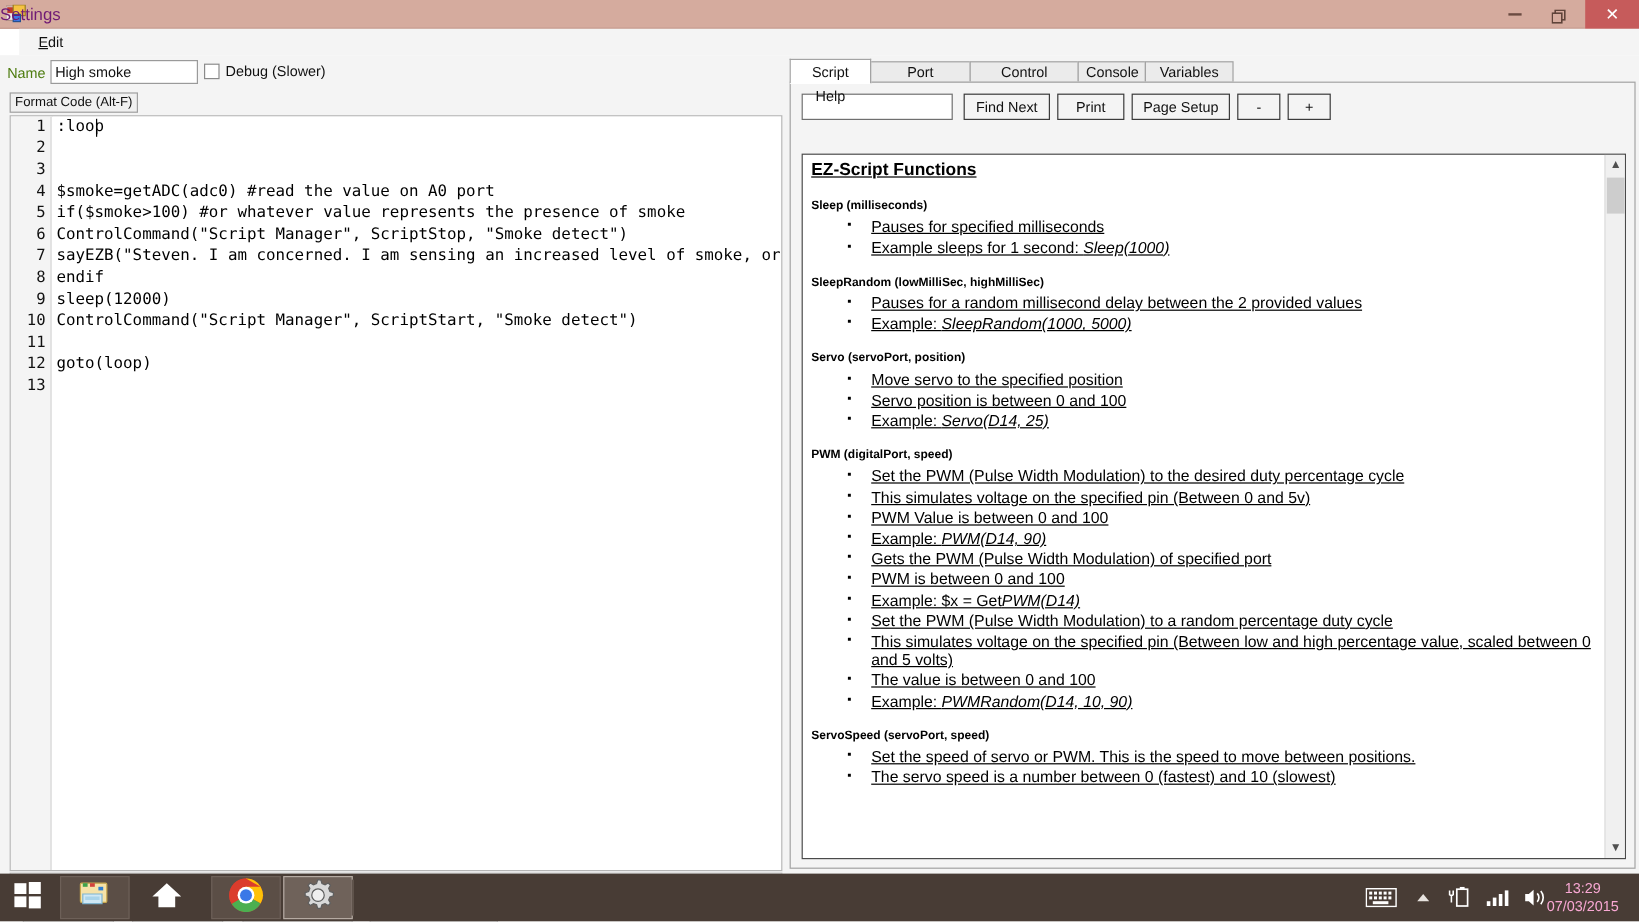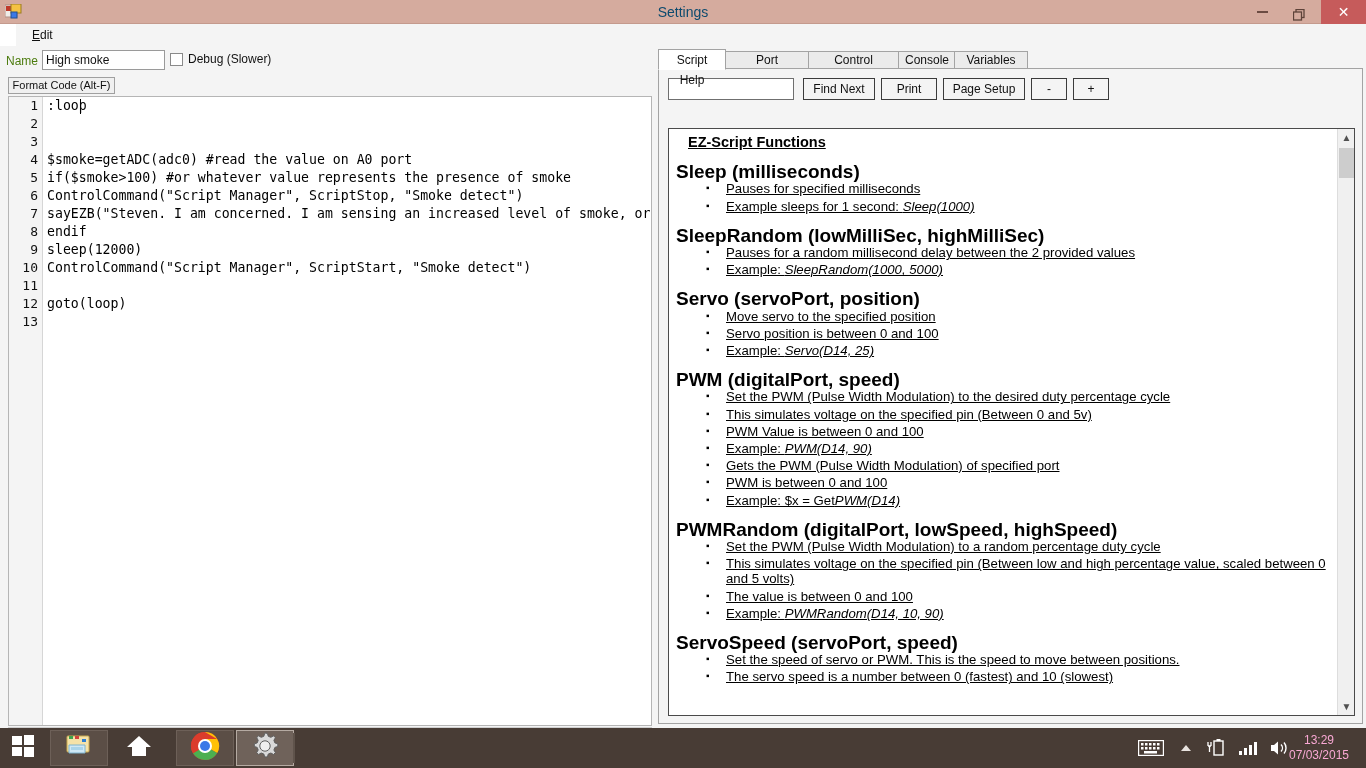--- a/index.html
+++ b/index.html
@@ -19,22 +19,22 @@
   .titlebar {
     position: absolute; left: 0; top: 0; width: 1366px; height: 24px;
     background: #d5ab9e;
     border-bottom: 1px solid #c49a8d;
   }
   .titlebar-icon {
     position: absolute; left: 5px; top: 4px; width: 17px; height: 16px;
   }
   .titlebar-title {
     position: absolute; left: 0; top: 0; width: 1366px; height: 24px;
-    line-height: 24px; text-align: center;
-    font-size: 14px; color: #0c4a6e;
+    line-height: 24px; 
+    font-size: 14px; color: #701a75;
   }
   .win-btn {
     position: absolute; top: 0; height: 24px; width: 45px;
     display: flex; align-items: center; justify-content: center;
     cursor: default;
   }
   .win-min { right: 81px; }
   .win-max { right: 45px; }
   .win-close { right: 0; background: #c65b5b; }
   .glyph-min { display:block; width: 11px; height: 2px; background: #6b4b42; }
@@ -180,24 +180,24 @@
     border: 1px solid #4a4a4a; background: #fff; overflow: hidden;
   }
   .helpdoc {
     position: absolute; left: 0; top: 0; width: 669px; height: 100%;
     overflow: hidden; padding: 4px 6px 0 7px;
     font-family: "Liberation Sans", sans-serif;
     font-size: 13.2px; color: #000; line-height: 15.2px;
   }
   .h-title {
     font-weight: bold; text-decoration: underline;
-    font-size: 14.5px; margin: 2px 0 0 12px;
+    font-size: 14.5px; margin: 2px 0 0 0;
   }
   .h-head {
-    font-weight: bold; font-size: 19px; margin: 14px 0 0 0;
+    font-weight: bold; font-size: 10px; margin: 14px 0 0 0;
   }
   .h-list { margin: 0; padding: 0 0 0 28px; list-style: none; text-decoration: underline; }
   .h-list li {
     position: relative; margin: 2px 0 0 0; padding-left: 22px;
   }
   .h-list li:before {
     content: "\25AA"; position: absolute; left: 2px; top: -1px;
     font-size: 10px; color: #000;
   }
   .h-list li i { font-style: italic; }
@@ -378,21 +378,20 @@
               <li>Set the PWM (Pulse Width Modulation) to the desired duty percentage cycle</li>
               <li>This simulates voltage on the specified pin (Between 0 and 5v)</li>
               <li>PWM Value is between 0 and 100</li>
               <li>Example: <i>PWM(D14, 90)</i></li>
             </ul>
             <ul class="h-list">
               <li>Gets the PWM (Pulse Width Modulation) of specified port</li>
               <li>PWM is between 0 and 100</li>
               <li>Example: $x = Get<i>PWM(D14)</i></li>
             </ul>
-            <div class="h-head">PWMRandom (digitalPort, lowSpeed, highSpeed)</div>
             <ul class="h-list">
               <li>Set the PWM (Pulse Width Modulation) to a random percentage duty cycle</li>
               <li>This simulates voltage on the specified pin (Between low and high percentage value, scaled between 0 and 5 volts)</li>
               <li>The value is between 0 and 100</li>
               <li>Example: <i>PWMRandom(D14, 10, 90)</i></li>
             </ul>
             <div class="h-head">ServoSpeed (servoPort, speed)</div>
             <ul class="h-list">
               <li>Set the speed of servo or PWM. This is the speed to move between positions.</li>
               <li>The servo speed is a number between 0 (fastest) and 10 (slowest)</li>

